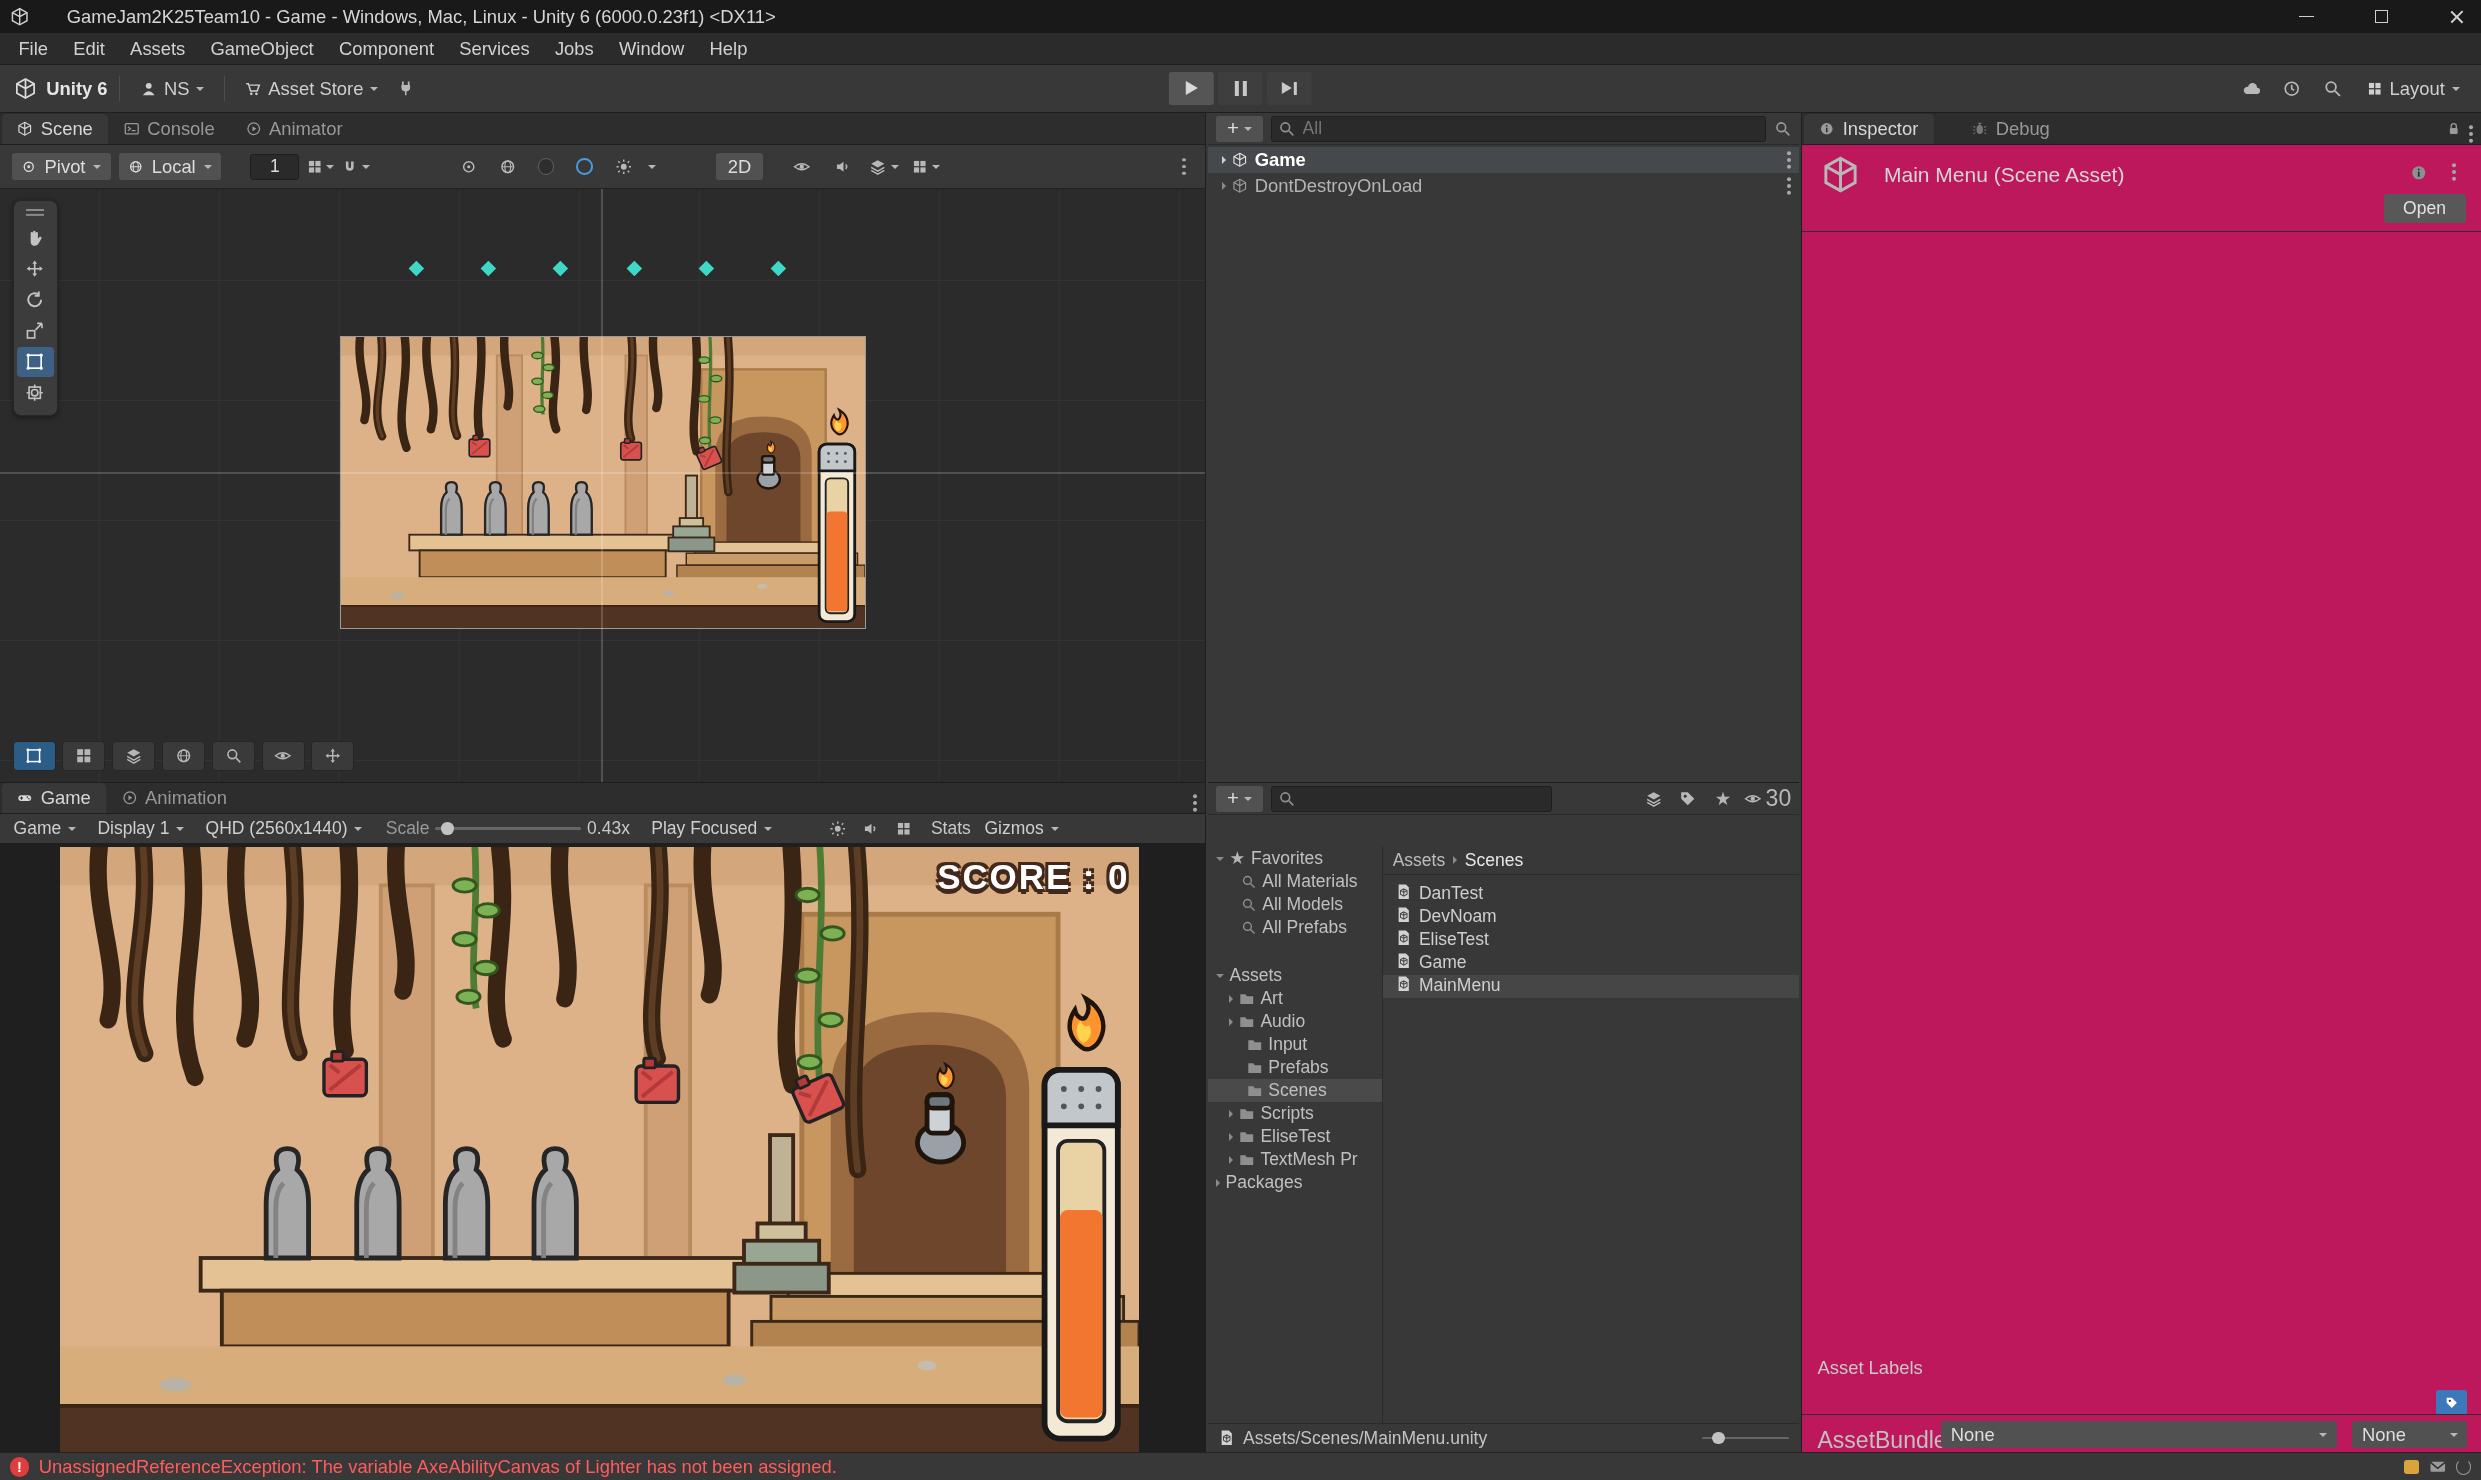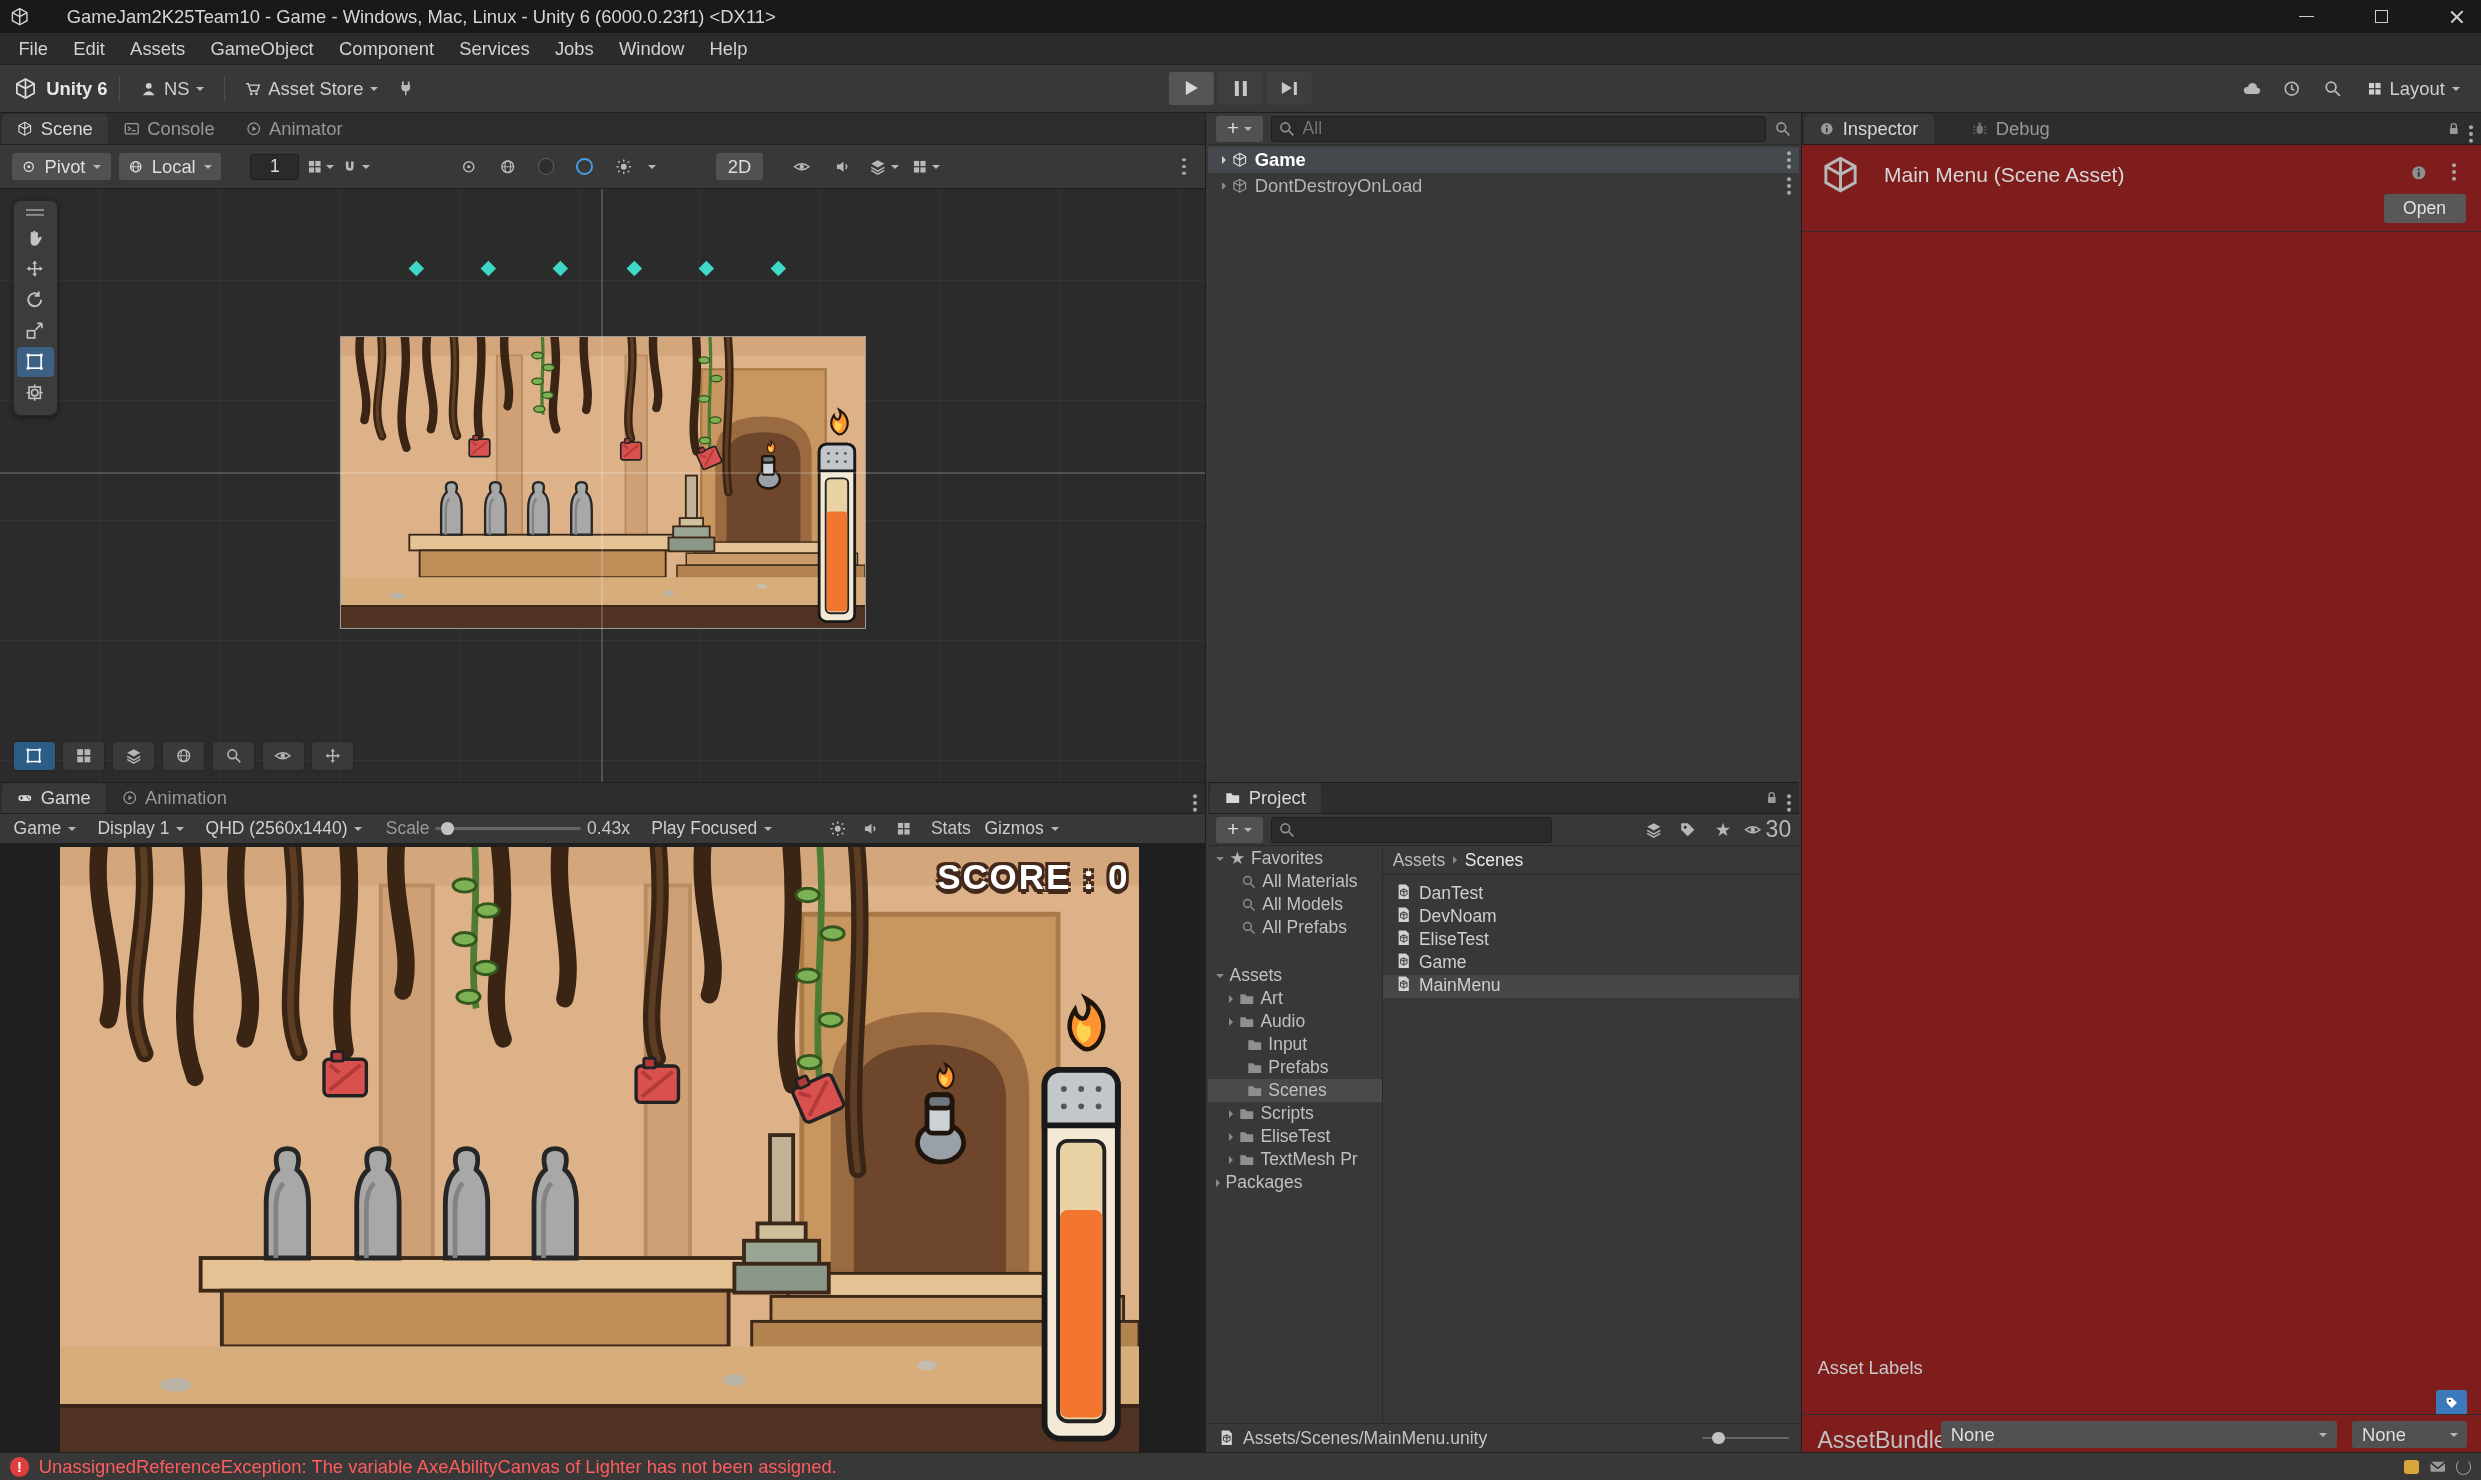--- a/index.html
+++ b/index.html
@@ -86,21 +86,21 @@
 .project-panel .tabstrip{height:31px;}
 .proj-body{position:absolute;left:0;top:63px;width:100%;height:577px;display:flex;}
 .proj-tree{width:175px;height:100%;border-right:1px solid #2a2a2a;padding-top:1px;overflow:hidden;font-size:17.5px;}
 .prow{height:23px;display:flex;align-items:center;gap:5.8px;color:#c0c0c0;white-space:nowrap;}
 .prow.selected{background:#4a4a4a;}
 .proj-files{flex:1;height:100%;font-size:17.5px;overflow:hidden;}
 .crumbs{height:29px;display:flex;align-items:center;gap:7.8px;padding:0 9.7px;border-bottom:1px solid #2a2a2a;color:#bdbdbd;}
 .frow{height:23px;display:flex;align-items:flex-start;gap:6.8px;padding-left:11.6px;color:#cfcfcf;}
 .frow.selected{background:#464646;}
 .proj-bottom{position:absolute;left:0;top:640px;width:100%;height:29px;border-top:1px solid #2a2a2a;display:flex;align-items:center;gap:7.8px;padding:0 9.7px;font-size:17.5px;color:#c4c4c4;}
-.inspector-panel{position:absolute;left:1801px;top:113px;width:680px;height:1339px;background:#7f1d1d;border-left:1.9px solid #1e1e1e;}
+.inspector-panel{position:absolute;left:1801px;top:113px;width:680px;height:1339px;background:#be185d;border-left:1.9px solid #1e1e1e;}
 .insp-header{position:absolute;left:0;top:32px;width:100%;height:87px;border-bottom:1px solid #2e2e2e;}
 .open-btn{position:absolute;right:15.5px;top:49px;width:82px;height:29px;background:#585858;border-radius:2.9px;display:flex;align-items:center;justify-content:center;color:#e2e2e2;font-size:17.5px;}
 .tag-btn{position:absolute;right:13.6px;top:1277px;width:31px;height:25px;background:#3b79bb;border-radius:2.9px;display:flex;align-items:center;justify-content:center;color:#fff;}
 .statusbar{position:absolute;left:0;top:1452px;width:100%;height:29px;background:#383838;border-top:1px solid #222;display:flex;align-items:center;gap:9.7px;padding:0 9.7px;}
 .err-ic{width:19.4px;height:19.4px;border-radius:50%;background:#e03e3e;color:#fff;font-weight:bold;display:flex;align-items:center;justify-content:center;font-size:14.6px;flex:none;}
 .status-error-text{color:#ff5c5c;}
 .dot-yellow{width:14.6px;height:14.6px;border-radius:2.9px;background:#d9a53a;}
 .spin{width:15.5px;height:15.5px;border:1.9px solid #9a9a9a;border-top-color:transparent;border-radius:50%;}
 .dim{color:#9a9a9a}
 .small{font-size:23px}
@@ -758,33 +758,20 @@
       <svg class="ic s16" style="color:#9a9a9a" viewBox="0 0 16 16" width="15.5" height="15.5">
           <use href="#i-unity"></use>
         </svg>
       <span>DontDestroyOnLoad</span>
       <div class="grow"></div>
       <span class="kebab"></span>
     </div>
   </div>
 
   <div class="project-panel">
-    <div class="tabstrip">
-      <div class="tab active">
-        <svg class="ic s16" viewBox="0 0 16 16" width="15.5" height="15.5">
-            <use href="#i-folder"></use>
-          </svg>
-        <span>Project</span>
-      </div>
-      <div class="grow"></div>
-      <svg class="ic s16" style="margin-bottom:7.8px;color:#9a9a9a" viewBox="0 0 16 16" width="15.5" height="15.5">
-          <use href="#i-lock"></use>
-        </svg>
-      <span class="kebab" style="margin-bottom:7.8px"></span>
-    </div>
     <div class="panel-toolbar">
       <div class="plus-btn">
           <span>+</span>
           <span class="chev"></span>
         </div>
       <div class="search" style="width:281px">
         <svg class="ic s18" viewBox="0 0 18 18" width="17.5" height="17.5">
             <use href="#i-mag"></use>
           </svg>
         <input placeholder="" style="">

